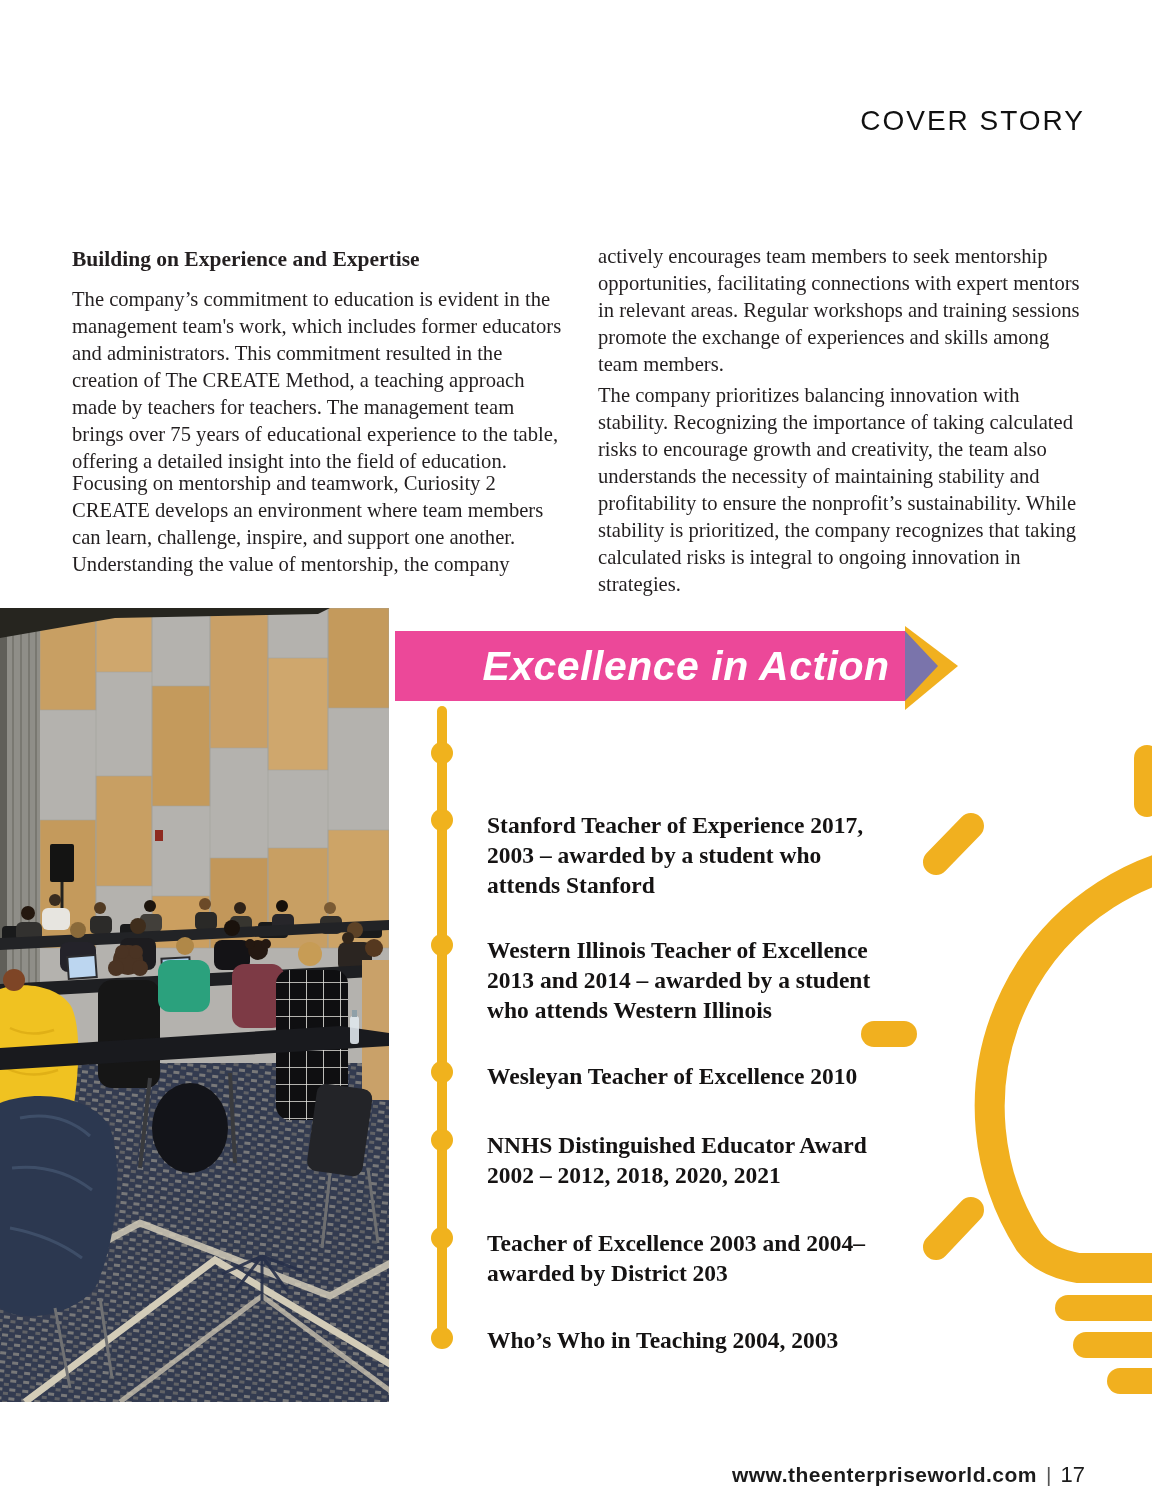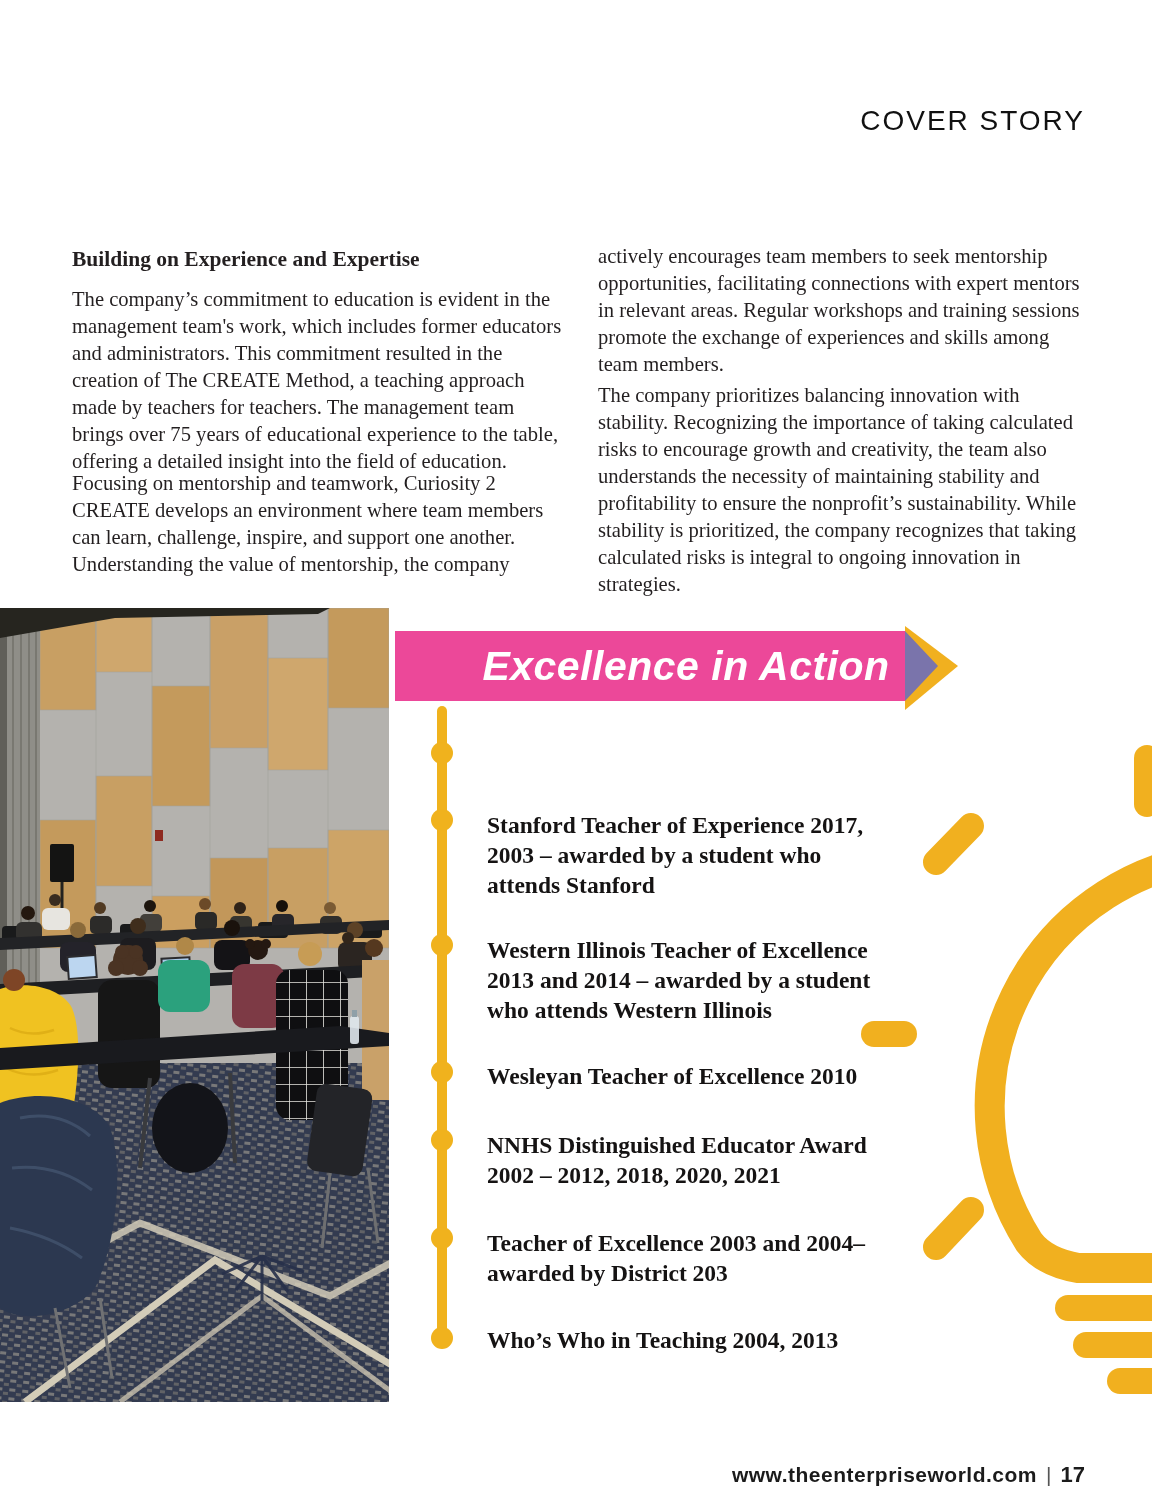--- a/index.html
+++ b/index.html
@@ -13,21 +13,21 @@
   .banner-bar{left:395px;top:631px;width:512px;height:70px;background:#ec4899;}
   .banner-text{width:100%;height:70px;line-height:70px;text-align:center;padding-left:70px;
                box-sizing:border-box;font-family:"Liberation Sans", sans-serif;
                font-style:italic;font-weight:800;font-size:41px;color:#ffffff;letter-spacing:.5px;}
   .tl-line{left:437px;top:706px;width:10px;height:636px;background:#f0b21d;border-radius:5px;}
   .tl-dot{width:22px;height:22px;border-radius:50%;background:#f0b21d;left:431px;}
   .award{left:487px;font-size:23.5px;line-height:30px;font-weight:bold;color:#151313;white-space:nowrap;}
   .footer{top:1462px;right:67px;font-family:"Liberation Sans", sans-serif;font-size:21px;color:#1b1b1b;}
   .footer .url{font-weight:bold;letter-spacing:.5px;}
   .footer .sep{font-weight:300;color:#555;padding:0 9px;}
-  .footer .num{font-weight:700;font-size:22px;}
+  .footer .num{font-weight:400;font-size:22px;}
   svg{display:block;}
 </style>
 </head>
 <body>
 
 <div id="page">
 
   <div class="abs heading" style="left:72px;top:247px;width:494px;">Building on Experience and Expertise</div>
 
   <div class="abs cover-story" style="top:105px;right:67px;">COVER STORY</div>
@@ -215,21 +215,21 @@
   </div>
   <div class="abs award" style="top:1130px;">
     <div>NNHS Distinguished Educator Award</div>
     <div>2002 – 2012, 2018, 2020, 2021</div>
   </div>
   <div class="abs award" style="top:1228px;">
     <div>Teacher of Excellence 2003 and 2004–</div>
     <div>awarded by District 203</div>
   </div>
   <div class="abs award" style="top:1325px;">
-    <div>Who’s Who in Teaching 2004, 2013</div>
+    <div>Who’s Who in Teaching 2004, 2003</div>
   </div>
 
   <svg class="abs" style="left:860px;top:730px;" width="292" height="690" viewBox="860 730 292 690">
     <g stroke="#f1b01f" fill="none" stroke-linecap="round" stroke-linejoin="round">
       <path d="M1218 856 A252 252 0 0 0 1029 1242 Q1044 1262 1078 1268 L1160 1268" stroke-width="30"></path>
       <line x1="1068" y1="1308" x2="1160" y2="1308" stroke-width="26"></line>
       <line x1="1086" y1="1345" x2="1160" y2="1345" stroke-width="26"></line>
       <line x1="1120" y1="1381" x2="1160" y2="1381" stroke-width="26"></line>
       <line x1="1147" y1="758" x2="1147" y2="804" stroke-width="26"></line>
       <line x1="936" y1="862" x2="971" y2="826" stroke-width="26"></line>

